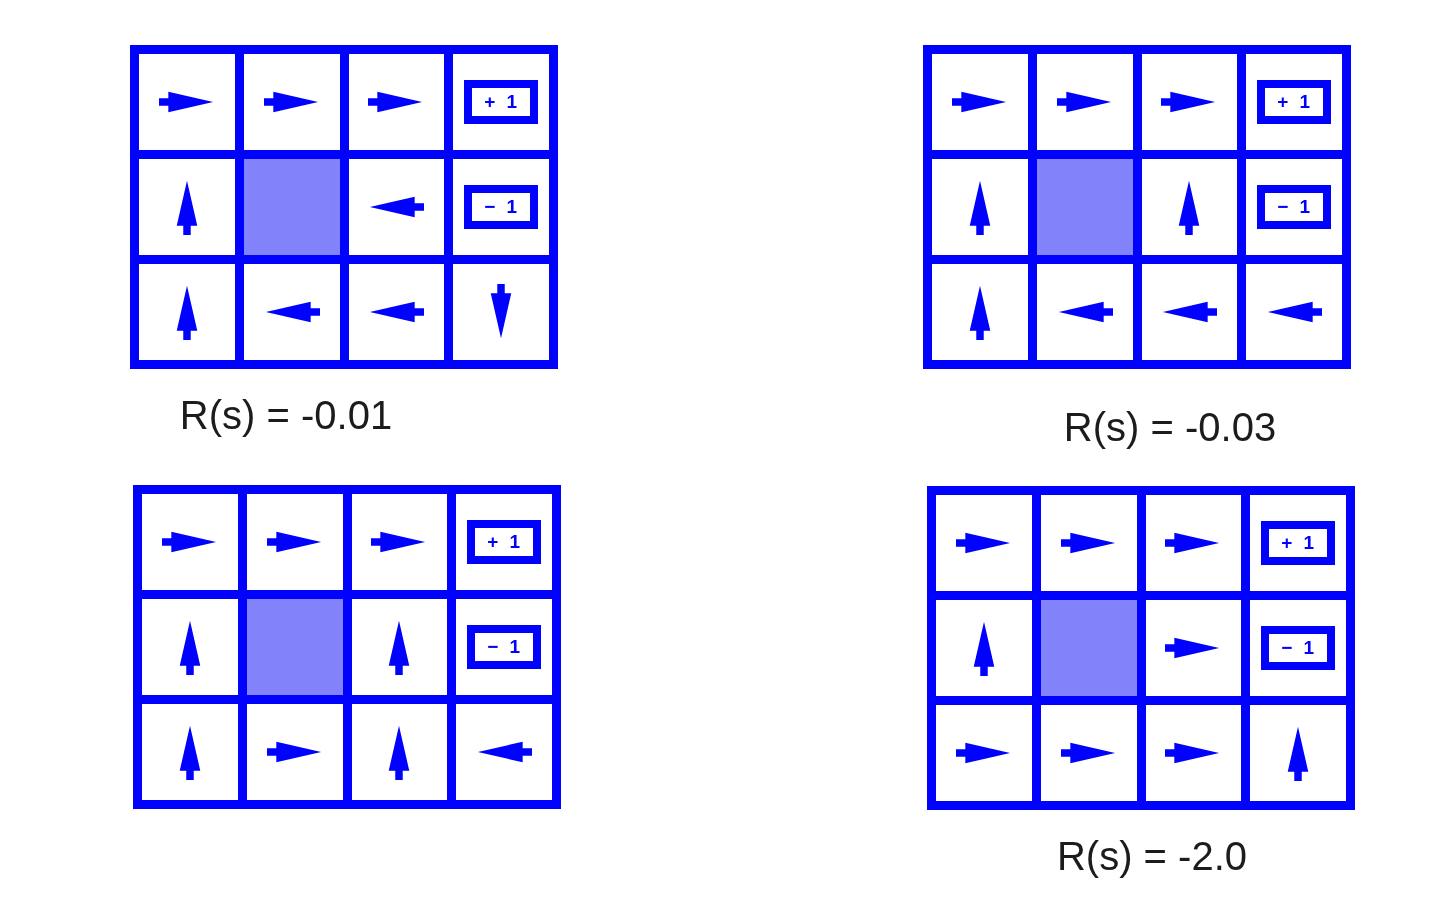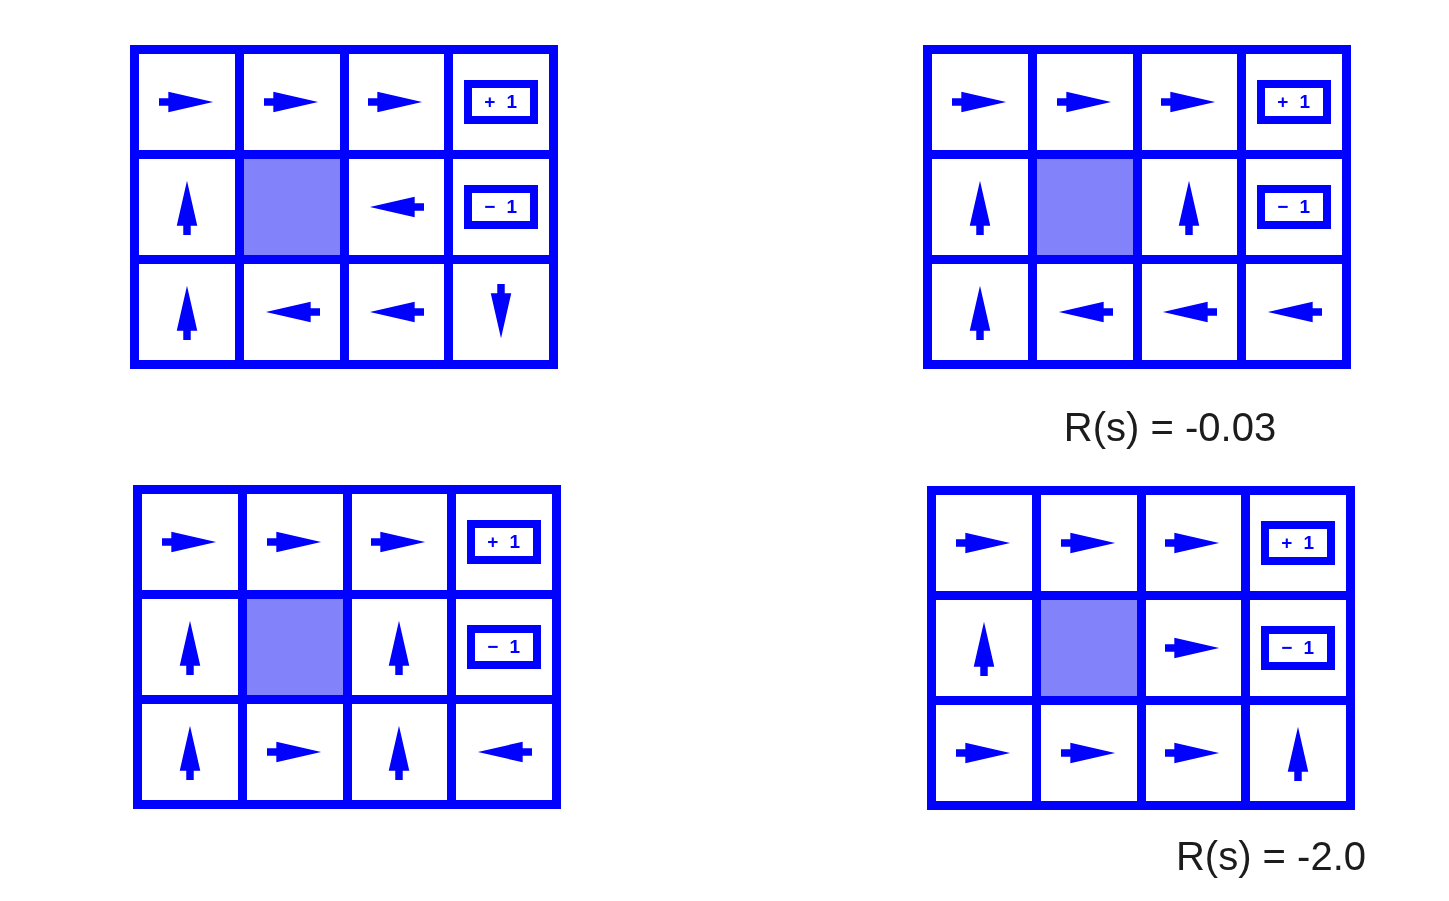--- a/index.html
+++ b/index.html
@@ -73,21 +73,21 @@
     margin-top: 24px;
     width: 100%;
     text-align: center;
     font-size: 40px;
     color: #1c1c1c;
     white-space: nowrap;
   }
   .panel-0 .caption { transform: translateX(-58px); }
   .panel-1 .caption { transform: translateX(33px); margin-top: 36px; }
   .panel-2 .caption { transform: translateX(-57px); }
-  .panel-3 .caption { transform: translateX(11px); text-align: right; }
+  .panel-3 .caption { transform: translateX(11px); }
 </style>
 </head>
 <body>
 
 <div class="canvas">
 
   <section class="panel panel-0">
     <div class="grid">
         <div class="cell">
           <svg xmlns="http://www.w3.org/2000/svg" viewBox="0 0 60 30" class="arrow dir-right">
@@ -135,20 +135,21 @@
           <svg xmlns="http://www.w3.org/2000/svg" viewBox="0 0 60 30" class="arrow dir-left">
   <polygon points="0,11 10,11 10,4 58,15 10,26 10,19 0,19"></polygon>
 </svg>
         </div>
         <div class="cell">
           <svg xmlns="http://www.w3.org/2000/svg" viewBox="0 0 60 30" class="arrow dir-down">
   <polygon points="0,11 10,11 10,4 58,15 10,26 10,19 0,19"></polygon>
 </svg>
         </div>
       </div>
+    <div class="caption">R(s) = -0.01</div>
   </section>
 
   <section class="panel panel-1">
     <div class="grid">
         <div class="cell">
           <svg xmlns="http://www.w3.org/2000/svg" viewBox="0 0 60 30" class="arrow dir-right">
   <polygon points="0,11 10,11 10,4 58,15 10,26 10,19 0,19"></polygon>
 </svg>
         </div>
         <div class="cell">

